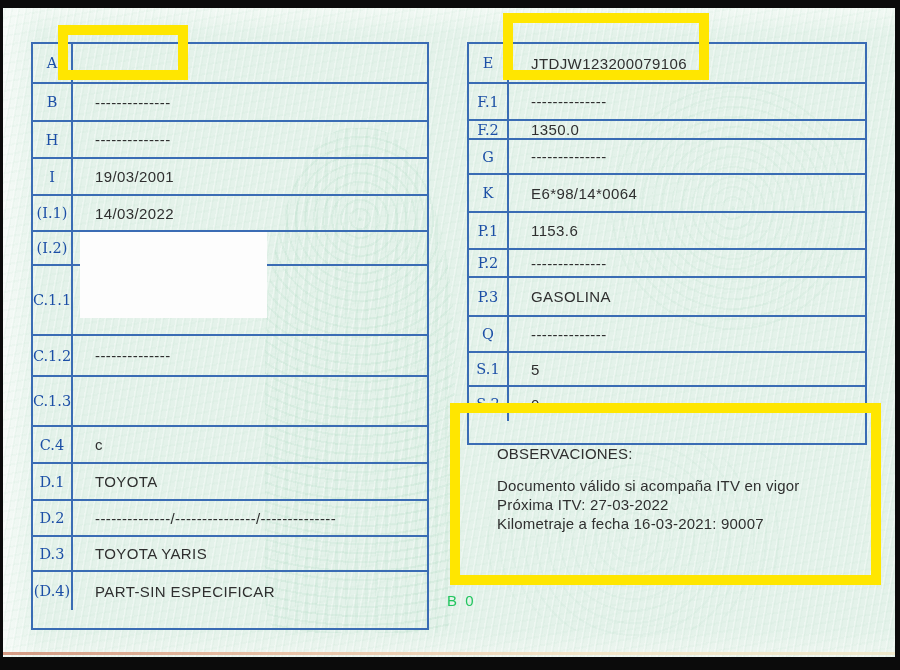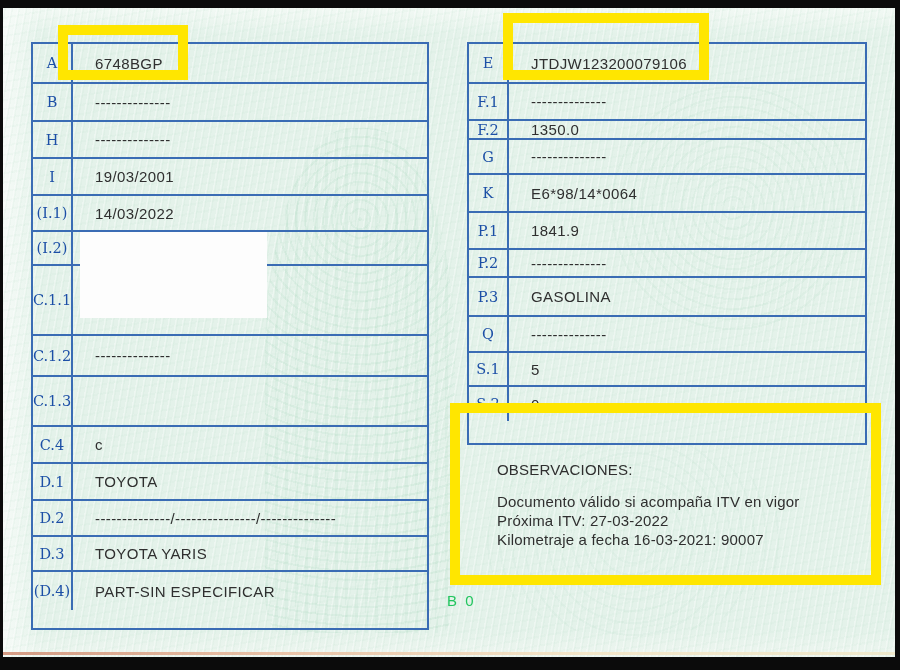--- a/index.html
+++ b/index.html
@@ -65,21 +65,21 @@
     padding-left:22px;
     font-size:15px;color:var(--value-ink);letter-spacing:.4px;white-space:nowrap;
   }
   #table-left{left:31px;top:42px;width:398px;height:588px;}
   #table-right{left:467px;top:42px;width:400px;height:403px;}
   
   .obs{
     position:absolute;left:497px;top:445px;width:370px;z-index:2;
     font-size:15px;color:var(--value-ink);letter-spacing:.2px;
   }
-  .obs .obs-title{margin:16px 0 14px 0;}
+  .obs .obs-title{margin:0 0 14px 0;}
   .obs .obs-line{margin:0;line-height:19px;}
   .bottom-code{
     position:absolute;left:447px;top:592px;z-index:2;
     font-size:15px;color:#22c55e;letter-spacing:2px;
   }
   
   .redaction{
     position:absolute;left:80px;top:232px;width:187px;height:86px;
     background:#fdfdfd;z-index:5;
   }
@@ -103,21 +103,20 @@
 <div class="paper">
   <div class="texture"></div>
   <div class="wm wm-emblem"></div>
   <div class="wm wm-rings"></div>
   <div class="wm wm-rings2"></div>
 </div>
 
 <div class="vtable" id="table-left">
   <div class="row" style="height:38px">
     <div class="cell-label">A</div>
-    <div class="cell-value">6748BGP</div>
   </div>
   <div class="row" style="height:38px">
     <div class="cell-label">B</div>
     <div class="cell-value">--------------</div>
   </div>
   <div class="row" style="height:37px">
     <div class="cell-label">H</div>
     <div class="cell-value">--------------</div>
   </div>
   <div class="row" style="height:37px">
@@ -182,21 +181,21 @@
   <div class="row" style="height:35px">
     <div class="cell-label">G</div>
     <div class="cell-value">--------------</div>
   </div>
   <div class="row" style="height:38px">
     <div class="cell-label">K</div>
     <div class="cell-value">E6*98/14*0064</div>
   </div>
   <div class="row" style="height:37px">
     <div class="cell-label">P.1</div>
-    <div class="cell-value">1841.9</div>
+    <div class="cell-value">1153.6</div>
   </div>
   <div class="row" style="height:28px">
     <div class="cell-label">P.2</div>
     <div class="cell-value">--------------</div>
   </div>
   <div class="row" style="height:39px">
     <div class="cell-label">P.3</div>
     <div class="cell-value">GASOLINA</div>
   </div>
   <div class="row" style="height:36px">

